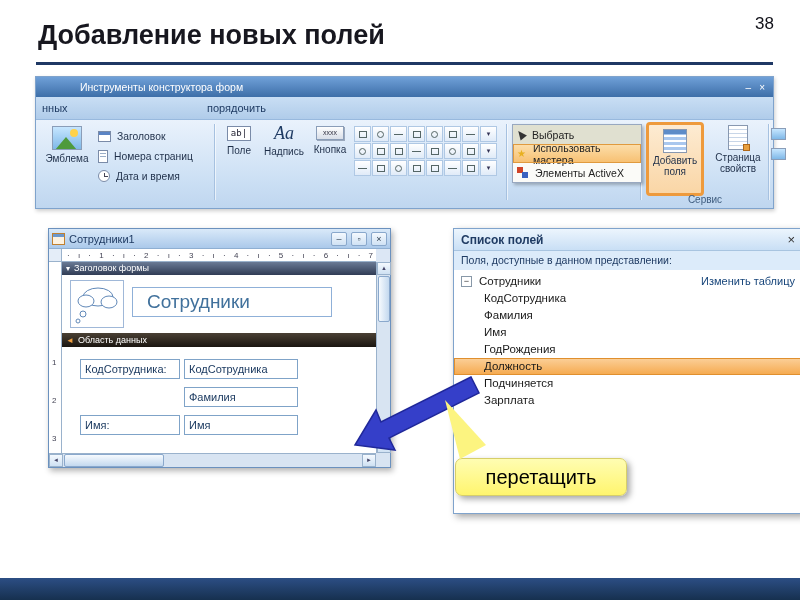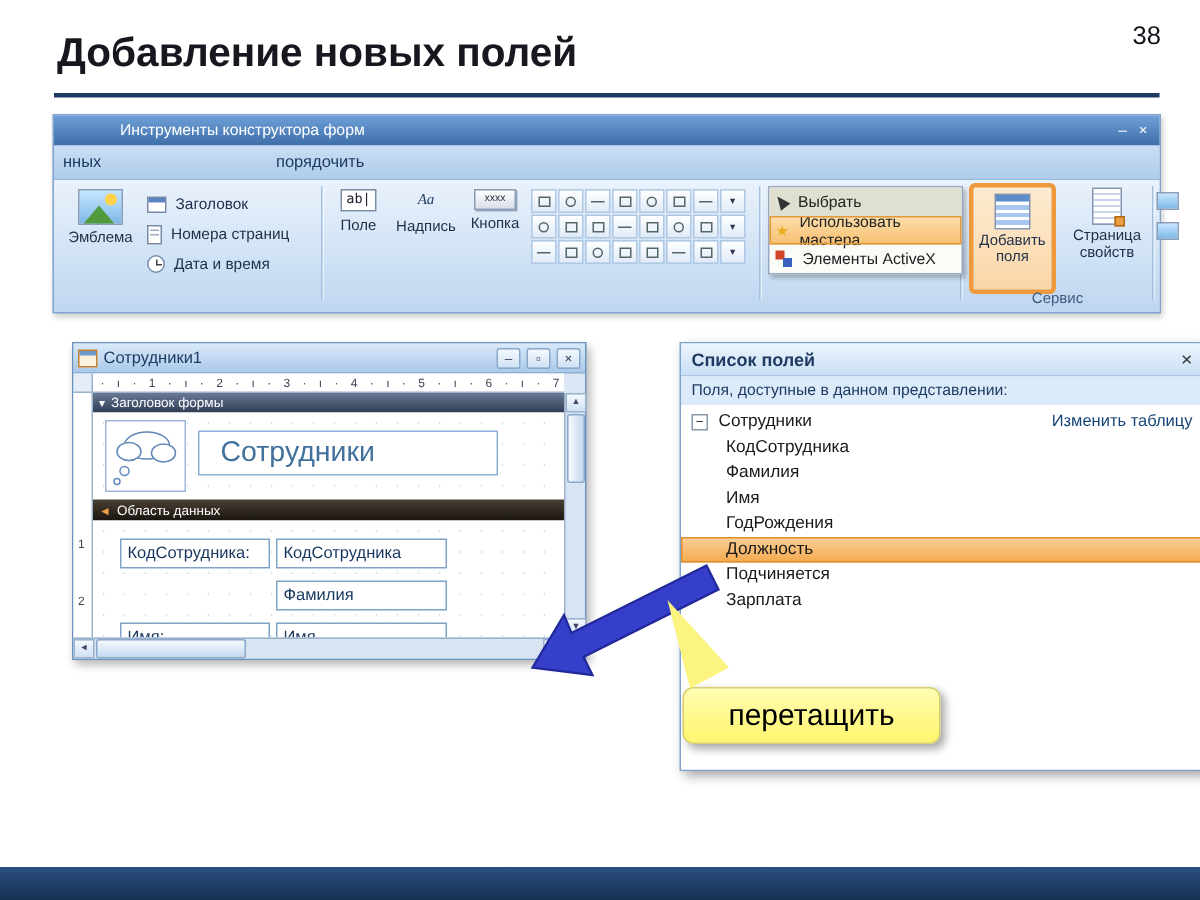--- a/index.html
+++ b/index.html
@@ -16,21 +16,21 @@
   .ribbon{position:absolute;left:35px;top:76px;width:739px;height:133px;border:1px solid #7FA3CC;
           background:#D6E6F8;box-shadow:1px 2px 4px rgba(0,0,0,.2);}
   .rb-titlebar{position:absolute;left:0;top:0;right:0;height:20px;
           background:linear-gradient(180deg,#6FA0D8,#3D6EA8);color:#fff;font-size:10.5px;
           line-height:20px;padding-left:44px;}
   .rb-winctrl{position:absolute;right:8px;top:0;height:20px;display:flex;gap:8px;align-items:center;
           color:#fff;font-size:10px;}
   .rb-tabs{position:absolute;left:0;top:20px;right:0;height:23px;
           background:linear-gradient(#C9DEF4,#B0CCEA);border-bottom:1px solid #98B9DE;}
   .tab-cut{position:absolute;top:0;height:23px;line-height:23px;font-size:11px;color:#1F3B63;}
-  .tab-cut.l{left:6px;} .tab-cut.r{left:148px;}
+  .tab-cut.l{left:6px;} .tab-cut.r{left:171px;}
   .tab-active{position:absolute;left:46px;top:2px;height:21px;line-height:20px;padding:0 13px;
           background:linear-gradient(#FEFEFF,#EEEBF7);border:1px solid #9189BE;border-bottom:none;
           border-radius:3px 3px 0 0;font-size:11px;font-weight:bold;color:#35355A;}
   .rb-main{position:absolute;left:0;top:43px;right:0;bottom:0;
           background:linear-gradient(#EAF2FC,#CBDFF4 70%,#BFD6EF);}
   .vsep{position:absolute;top:4px;bottom:8px;width:1px;background:#A6C1E0;box-shadow:1px 0 0 rgba(255,255,255,.6);}
   .glabel{position:absolute;top:74px;font-size:10px;color:#3E5C7E;text-align:center;}
 
   .bigbtn{position:absolute;text-align:center;font-size:10px;color:#1F2F49;}
   .bigbtn .lbl{margin-top:3px;line-height:11px;}
@@ -48,21 +48,21 @@
   .ico-sheet .ln{height:1px;background:#9AAEC8;margin-bottom:2px;}
   .ico-clock{width:12px;height:12px;border:1px solid #7A8BA8;border-radius:50%;background:#fff;position:relative;}
   .ico-clock .h1{position:absolute;left:5px;top:2px;width:1px;height:4px;background:#445;}
   .ico-clock .h2{position:absolute;left:5px;top:5px;width:4px;height:1px;background:#445;}
 
   .ctl-btn{position:absolute;top:4px;text-align:center;font-size:10px;color:#1F2F49;}
   .ctl-btn .lbl{margin-top:4px;}
   .ico-ab{width:24px;height:15px;margin:2px auto 0;border:1px solid #7A8BA8;background:#fff;font-size:9px;
           line-height:13px;color:#223;font-family:"DejaVu Sans Mono",monospace;}
   .ico-aa{width:24px;height:17px;margin:1px auto 0;font-family:"Liberation Serif",serif;font-style:italic;
-          font-size:10px;color:#1F3B63;line-height:17px;}
+          font-size:18px;color:#1F3B63;line-height:17px;}
   .ico-x4{width:28px;height:14px;margin:2px auto 0;border:1px solid #8A9DB8;
           background:linear-gradient(#FEFEFE,#D8DEE8);box-shadow:1px 1px 0 #9AA8BC;font-size:7px;
           line-height:12px;color:#334;}
 
   .grid{position:absolute;left:318px;top:6px;width:148px;}
   .grow{display:flex;}
   .gcell{width:17px;height:16px;border:1px solid #AFC8E4;margin:0 1px 1px 0;
           background:linear-gradient(#FFFFFF,#E0EBF8);display:flex;align-items:center;justify-content:center;}
   .gdd{font-size:7px;color:#335;}
   .s-sq{width:8px;height:7px;border:1px solid #566;}
@@ -87,21 +87,21 @@
   .ico-addf{width:24px;height:24px;margin:0 auto 2px;border:1px solid #8898B0;
           background:linear-gradient(#5E8CC8 0,#5E8CC8 4px,rgba(0,0,0,0) 4px),
                      repeating-linear-gradient(180deg,#fff 0 2px,#A9C7EE 2px 5px);}
   .prop{position:absolute;left:676px;top:5px;width:52px;text-align:center;font-size:10px;color:#1F2F49;}
   .ico-prop{width:20px;height:25px;margin:0 auto 2px;border:1px solid #8898B0;
           background:repeating-linear-gradient(180deg,#fff 0 3px,#C8D6E8 3px 4px);position:relative;}
   .ico-prop .tag{position:absolute;right:-3px;bottom:-2px;width:7px;height:7px;background:#E8A040;border:1px solid #B06818;}
   .fr-ico{position:absolute;width:15px;height:12px;border:1px solid #8A9DB8;background:linear-gradient(#C6E6FF,#7FB8E8);}
 
   
-  .form-win{position:absolute;left:48px;top:228px;width:343px;height:212px;border:1px solid #6B91BE;
+  .form-win{position:absolute;left:48px;top:228px;width:343px;height:240px;border:1px solid #6B91BE;
           background:#DCE7F5;box-shadow:2px 3px 6px rgba(0,0,0,.3);}
   .fw-title{position:absolute;left:0;top:0;right:0;height:20px;background:linear-gradient(#D9E9F9,#ABC9EA);
           display:flex;align-items:center;gap:4px;padding:0 3px;font-size:11px;color:#1F3B63;border-bottom:1px solid #8FAFD2;}
   .ico-form{width:13px;height:12px;border:1px solid #C08030;background:#FDF2E0;}
   .ico-form .bar{height:3px;background:#6C98CC;}
   .fw-name{flex:1;}
   .wbtn{width:16px;height:14px;border:1px solid #89A8CC;border-radius:2px;
           background:linear-gradient(#F4F9FE,#D0E2F4);font-size:9px;line-height:12px;text-align:center;color:#345;}
   .fw-body{position:absolute;left:0;top:20px;right:0;bottom:0;}
   .corner{position:absolute;left:0;top:0;width:13px;height:13px;background:#E4EDF8;

